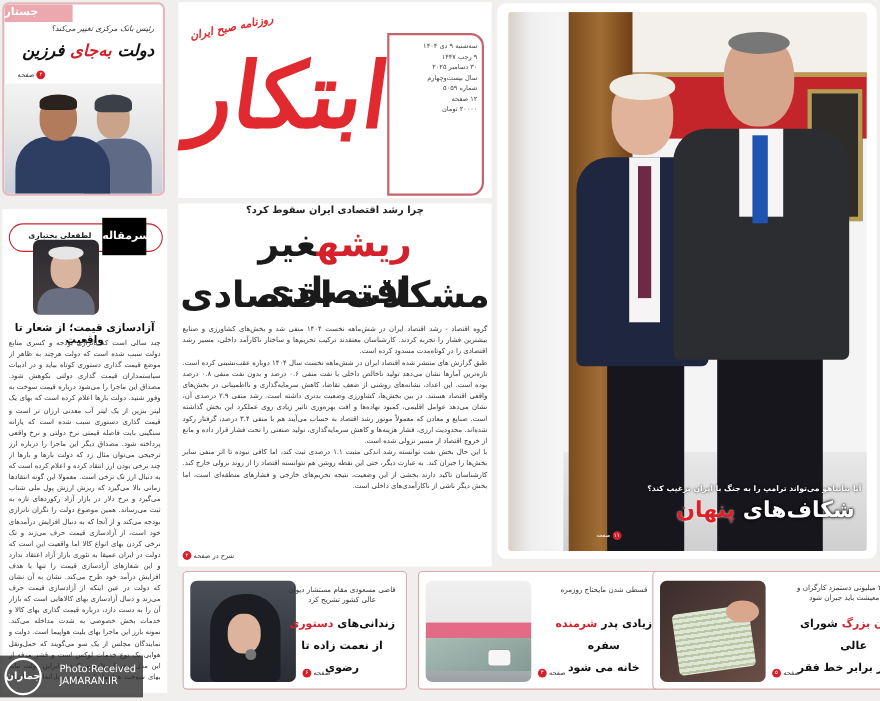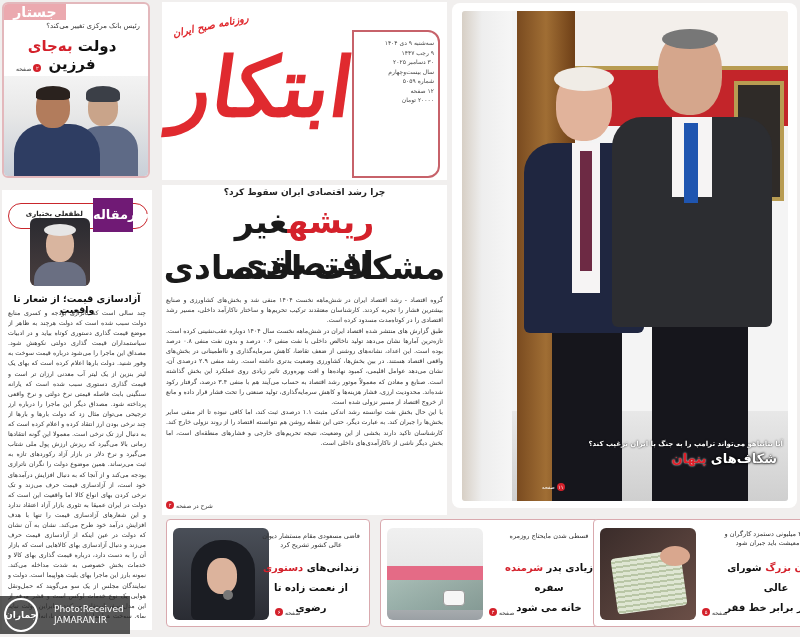--- a/index.html
+++ b/index.html
@@ -4,32 +4,32 @@
 <style>
   * { box-sizing: border-box; margin: 0; padding: 0; }
   body {
     width: 800px; height: 637px; overflow: hidden;
     background: #f1efee;
     font-family: "DejaVu Sans", sans-serif;
     position: relative;
     color: #1a1a1a;
   }
   .abs { position: absolute; }
-  .rtl { direction: rtl; text-align: center; }
+  .rtl { direction: rtl; text-align: center; font-style: italic; }
   .red { color: #d4212b; }
 
   
   #teaser-top {
     left: 2px; top: 2px; width: 148px; height: 176px;
     background: #fff; border: 2px solid #e3b8bc; border-radius: 6px; overflow: hidden;
   }
   #teaser-top .tag {
     position: absolute; left: 0; top: 0; width: 62px; height: 16px;
-    background: #e89aa2; color: #fff; font-size: 14px; font-weight: bold;
-    text-align: center; line-height: 16px; opacity: .85;
+    background: #e89aa2; color: #fff; font-size: 10px; font-weight: bold;
+    text-align: left; line-height: 16px; opacity: .85;
   }
   #teaser-top .kicker { position: absolute; right: 8px; top: 18px; font-size: 7px; color: #333; }
   #teaser-top .headline {
     position: absolute; right: 8px; top: 33px; font-size: 15px; font-weight: bold; color: #111;
   }
   #teaser-top .page-ref { position: absolute; left: 12px; top: 60px; font-size: 6px; color:#333; display:flex; align-items:center; gap:2px; }
   .dot { display:inline-block; width:8px; height:8px; border-radius:50%; background:#d4212b; color:#fff; font-size:5px; text-align:center; line-height:8px; }
   #teaser-top .photo {
     position: absolute; left: 0; bottom: 0; width: 100%; height: 100px;
     background: linear-gradient(180deg,#f3f3f3 0%,#e7e7e7 40%,#c9cfd8 100%);
@@ -73,22 +73,22 @@
   #lead .body p { margin-bottom: 0; }
   #lead .more { position:absolute; right: 270px; top: 312px; font-size:6px; color:#333; display:flex; gap:2px; align-items:center; direction:rtl; }
 
   
   #column { left: 2px; top: 190px; width: 150px; height: 440px; background: #fff; }
   #column .pill {
     position:absolute; left: 6px; top: 13px; width: 140px; height: 26px; border: 1.5px solid #c9262c;
     border-radius: 14px;
   }
   #column .pill .tag {
-    position:absolute; right: 14px; top: -6px; width: 40px; height: 34px; background:#701a75; color:#fff;
-    font-size:13px; font-weight:bold; text-align:center; line-height:34px;
+    position:absolute; right: 14px; top: -6px; width: 40px; height: 34px; background:#000000; color:#fff;
+    font-size:10px; font-weight:bold; text-align:center; line-height:34px;
   }
   #column .pill .author { position:absolute; right: 64px; top: 6px; font-size:7px; font-weight:bold; color:#222; }
   #column .portrait {
     position:absolute; left: 28px; top: 28px; width: 60px; height: 68px; border-radius: 6px;
     background: linear-gradient(180deg,#2a2a30,#4a3f3f); overflow:hidden;
   }
   #column .portrait .face { position:absolute; left: 16px; top: 10px; width: 28px; height: 34px; border-radius:45%; background:#d9b59f; }
   #column .portrait .hair { position:absolute; left: 14px; top: 6px; width: 32px; height: 12px; border-radius:50%; background:#e6e6e6; }
   #column .portrait .suit { position:absolute; left: 4px; top: 44px; width: 52px; height: 30px; border-radius: 18px 18px 0 0; background:#6a6f82; }
   #column .title { position:absolute; left:0; right:0; top: 103px; text-align:center; font-size:9.5px; font-weight:bold; direction:rtl; color:#111; }
@@ -115,21 +115,21 @@
   .frame .painting { position:absolute; right: 4px; top: 70px; width: 50px; height: 120px; border: 4px solid #b89c52; background:#2f2b28; }
   .frame .floor { position:absolute; left: 50px; bottom: 0; width: 276px; height: 90px; background: linear-gradient(180deg,#e8e8e8,#cfcfcf); }
   .fig { position:absolute; }
   .fig .head { position:absolute; border-radius: 45%; }
   .fig .suit { position:absolute; border-radius: 30px 30px 6px 6px; }
   .fig .shirt { position:absolute; background:#f6f4f4; }
   .fig .tie { position:absolute; }
   .fig .legs { position:absolute; background:#16161c; }
   #photo-feature .subhead { position:absolute; right: 14px; top: 437px; font-size: 7px; color:#fff; font-weight:bold; direction:rtl; text-shadow: 0 0 2px #000; }
   #photo-feature .headline {
-    position:absolute; right: 20px; top: 448px; font-size: 13px; font-weight: 900; color:#fff; direction:rtl;
+    position:absolute; right: 20px; top: 448px; font-size: 20px; font-weight: 900; color:#fff; direction:rtl;
     text-shadow: 0 0 3px #000, 0 0 2px #000;
   }
   #photo-feature .headline .red { color:#e01e28; text-shadow: 0 0 2px #fff; }
   #photo-feature .page-ref { position:absolute; left: 90px; top: 480px; font-size:5px; color:#fff; display:flex; gap:2px; align-items:center; }
 
   
   .teaser { position:absolute; top: 519px; height: 108px; background:#fff; border: 1.5px solid #d9a9ae; border-radius: 4px; }
   .teaser .pic { position:absolute; left: 6px; top: 8px; width: 96px; height: 92px; border-radius: 6px; overflow: hidden; }
   .teaser .kicker { position:absolute; right: 8px; top: 12px; width: 100px; font-size: 6.5px; line-height: 9px; color:#333; direction: rtl; text-align: center; }
   .teaser .headline { position:absolute; right: 6px; top: 38px; width: 104px; font-size: 10px; line-height: 20px; font-weight: 900; direction: rtl; text-align: center; color:#111; }

